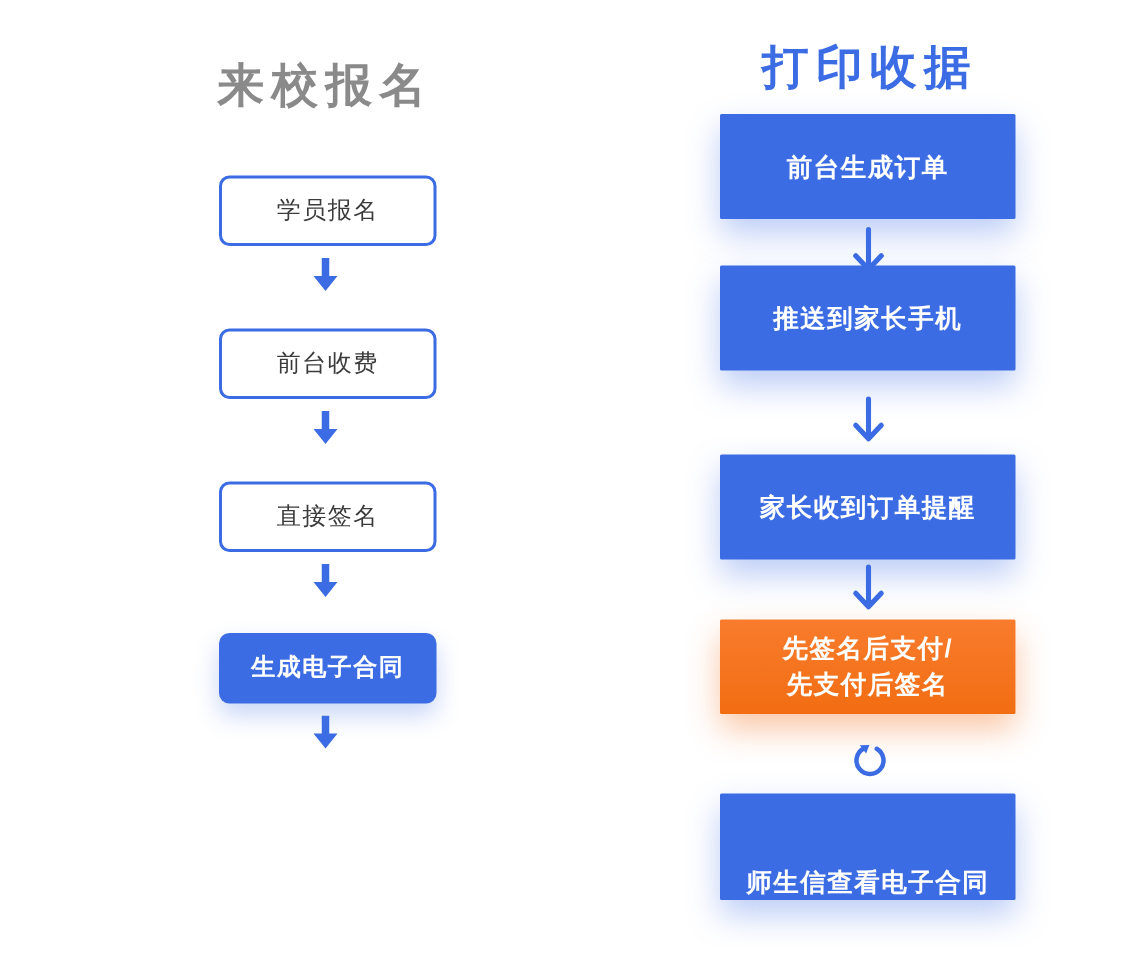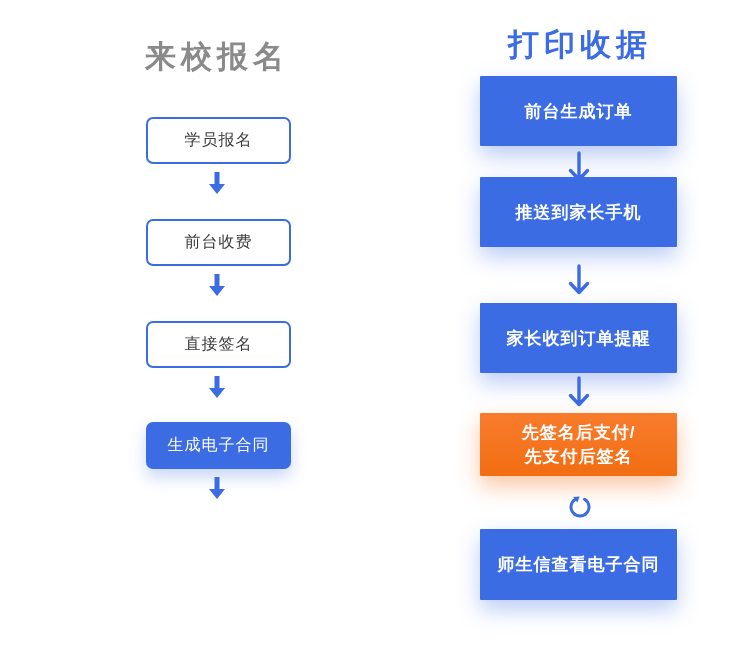--- a/index.html
+++ b/index.html
@@ -10,28 +10,28 @@
   .flow-title{position:absolute;text-align:center;font-weight:bold;font-size:31px;letter-spacing:5px;line-height:34px;white-space:nowrap;}
   .flow-title.left{left:117px;top:40px;width:200px;color:#8a8a8a;}
   .flow-title.right{left:480px;top:28px;width:200px;color:#3b6ce4;}
 
   
   .node{position:absolute;display:flex;align-items:center;justify-content:center;text-align:center;box-sizing:border-box;letter-spacing:1px;}
 
   
   .lnode{left:146px;width:145px;height:47px;border-radius:7px;font-size:16px;}
   .lnode.outline{background:#ffffff;border:2px solid #3b6ce4;color:#3b3b3b;}
-  .lnode.solid{background:#3b6ce4;color:#ffffff;font-weight:normal;box-shadow:0 8px 16px rgba(59,108,228,0.28);}
+  .lnode.solid{background:#3b6ce4;color:#ffffff;font-weight:bold;box-shadow:0 8px 16px rgba(59,108,228,0.28);}
   .l1{top:117px}.l2{top:219px}.l3{top:321px}.l4{top:422px}.l5{top:524px}
 
   
   .rnode{left:480px;width:197px;height:70px;border-radius:1px;font-size:17px;font-weight:bold;color:#ffffff;}
   .rnode.solid{background:#3b6ce4;box-shadow:0 10px 22px rgba(59,108,228,0.35);}
   .rnode.orange{background:linear-gradient(180deg,#f87c2d 0%,#f26d12 100%);box-shadow:0 10px 22px rgba(243,112,31,0.40);height:63px;line-height:24px;}
-  .r1{top:76px}.r2{top:177px}.r3{top:303px}.r4{top:413px}.r5{top:529px;height:71px;}
+  .r1{top:76px}.r2{top:177px}.r3{top:303px}.r4{top:413px}.r5{top:529px;height:71px;align-items:flex-end;}
 
   
   .connector{position:absolute;display:flex;align-items:center;justify-content:center;}
   .larrow{left:208px;width:18px;height:24px;}
   .la1{top:172px}.la2{top:274px}.la3{top:376px}.la4{top:477px}
   .rarrow{left:566px;width:26px;height:32px;}
   .ra1{top:151px}.ra2{top:264px}.ra3{top:376px}
   .loop{left:566px;top:492px;width:28px;height:28px;}
 </style>
 </head>

